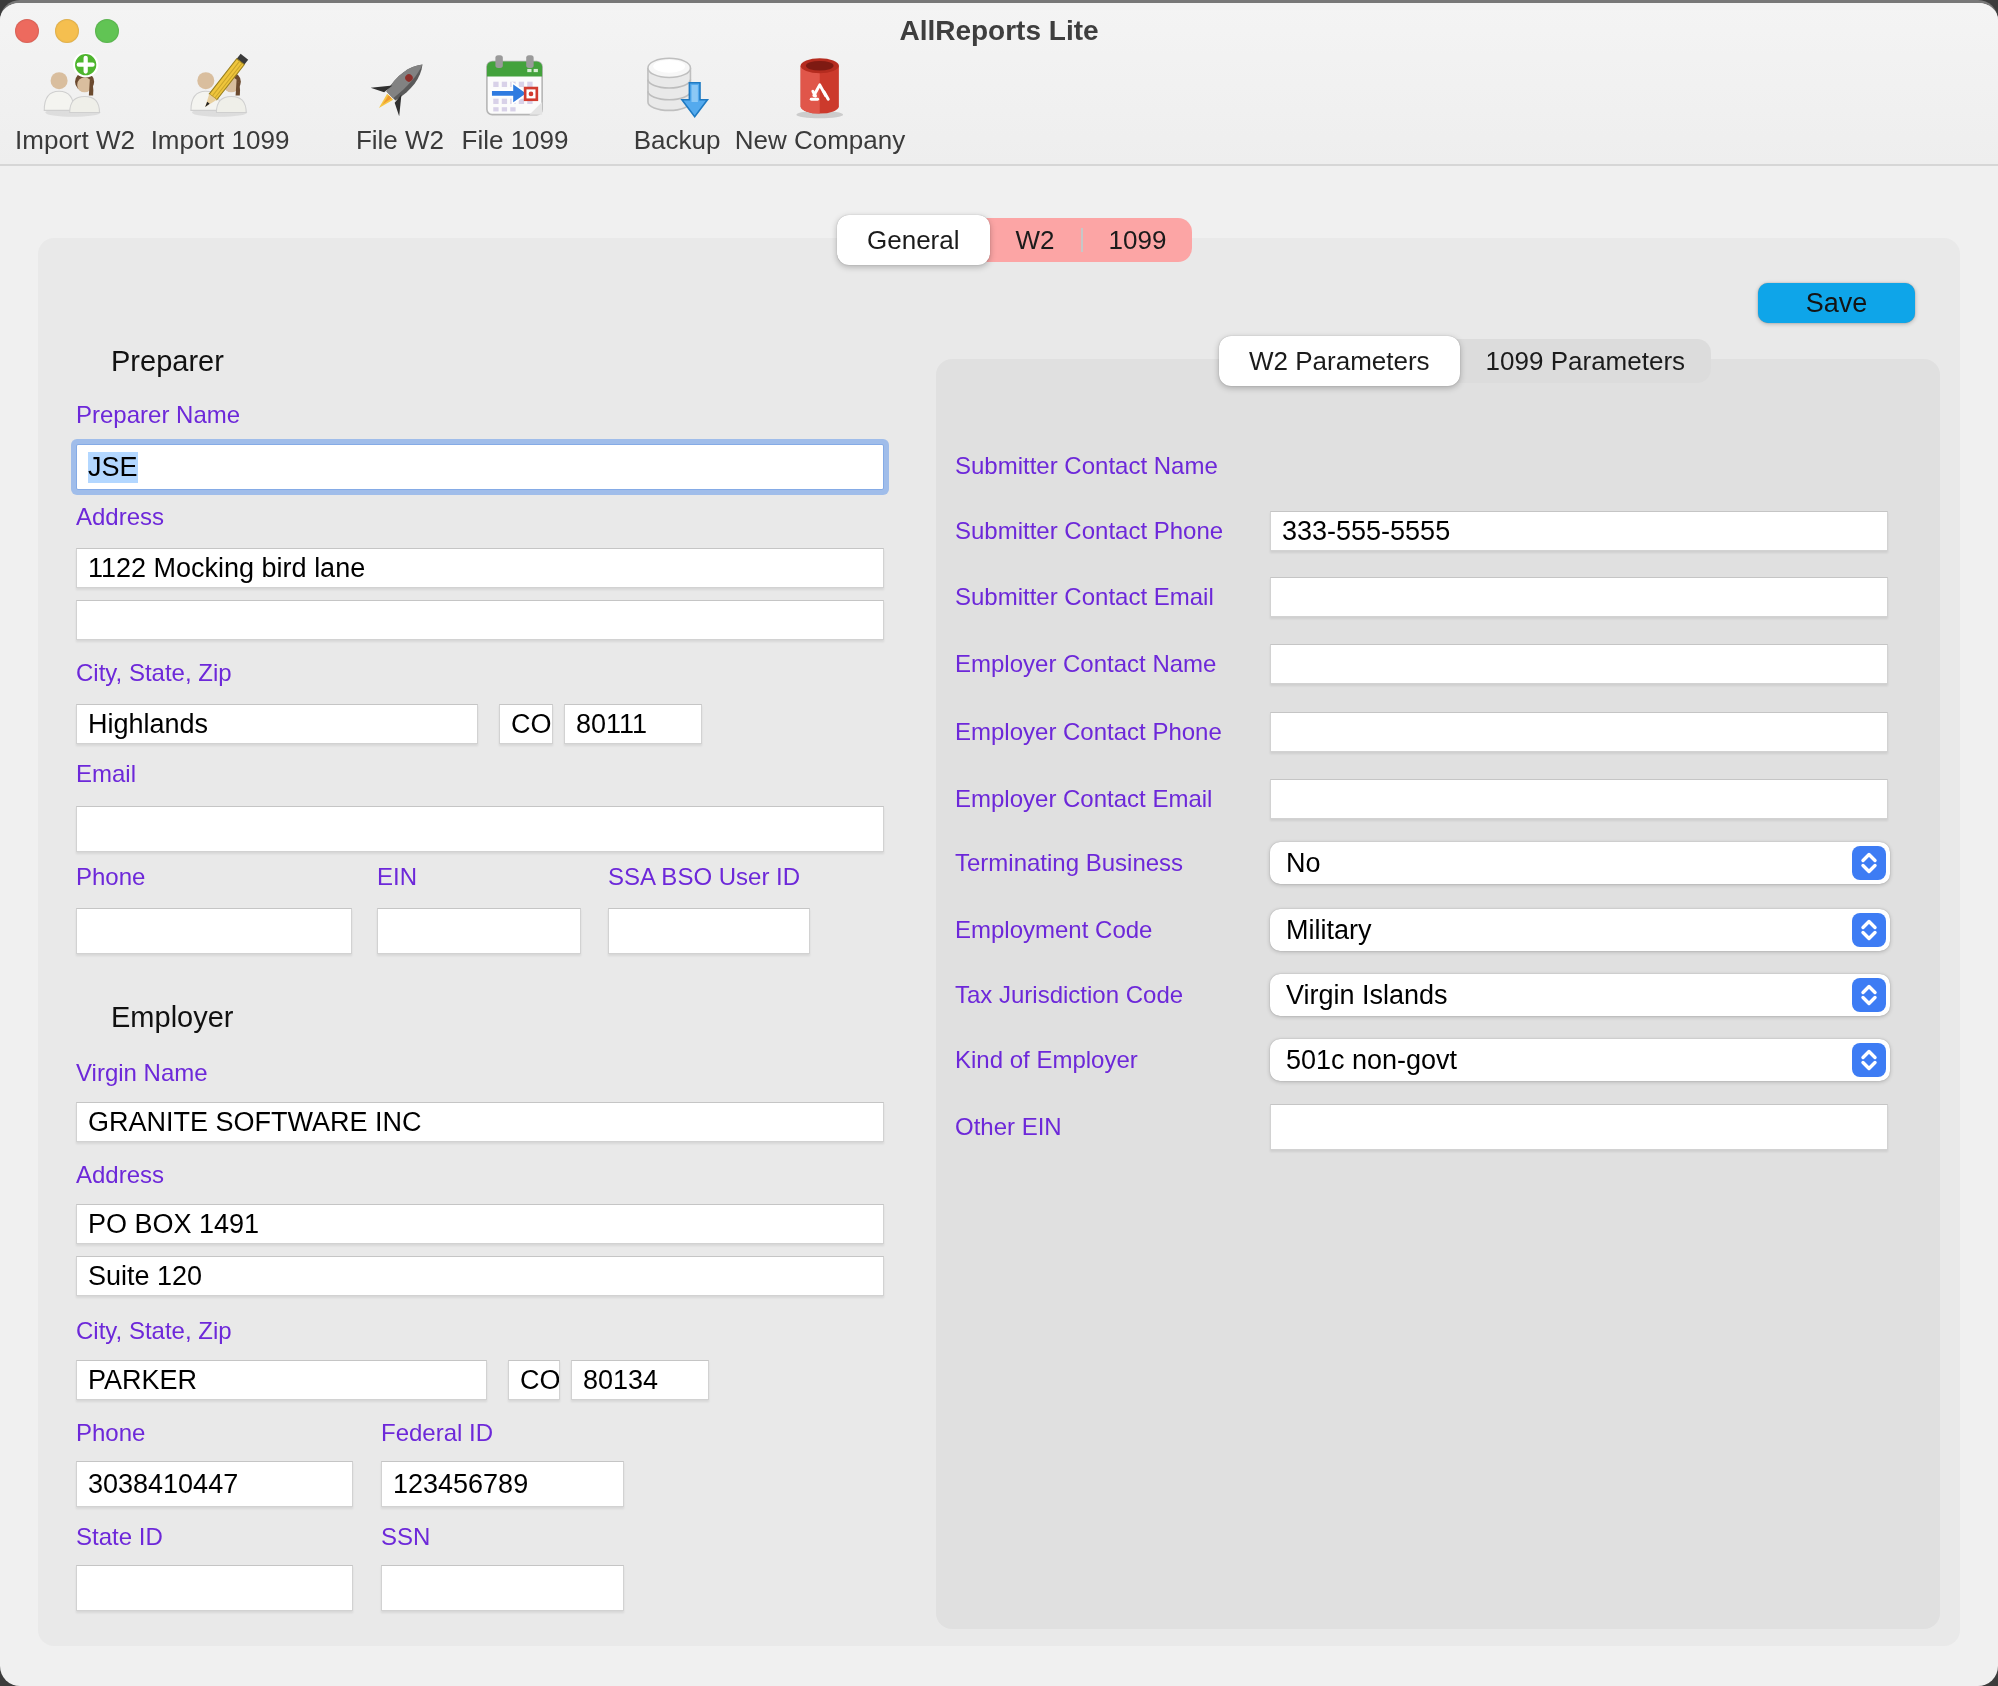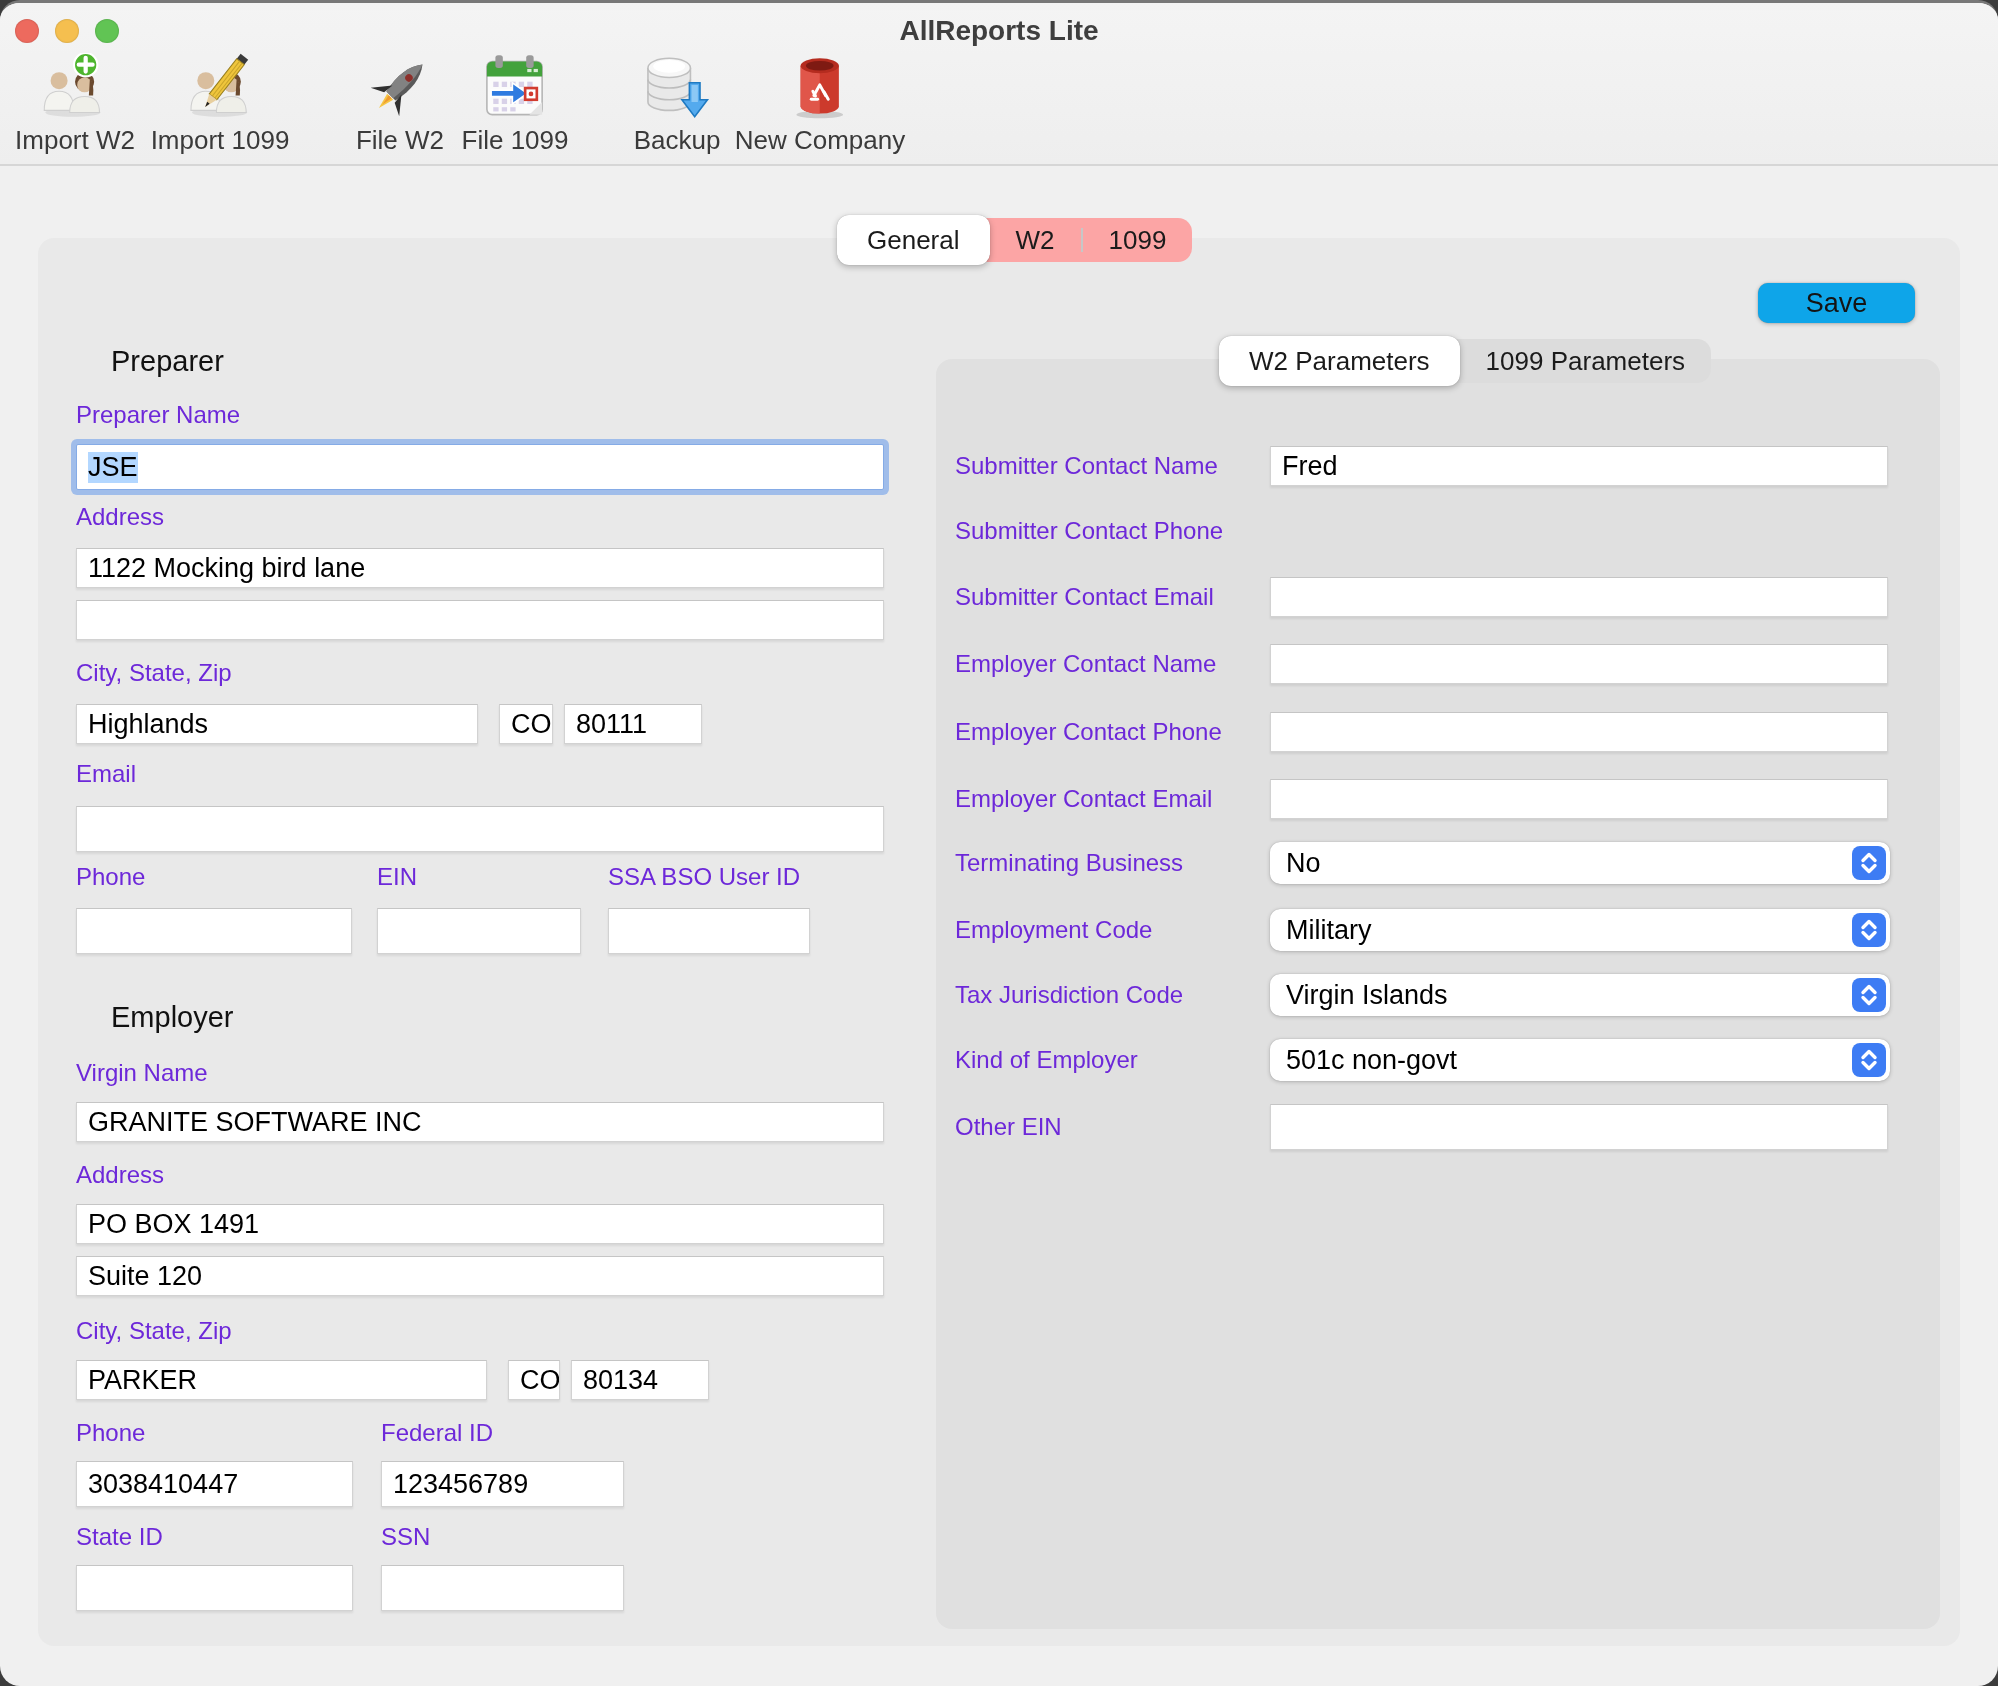--- a/index.html
+++ b/index.html
@@ -279,23 +279,23 @@
   <div class="lbl" style="left:381px; top:1416px">Federal ID</div>
   <div class="tf" style="left:76px; top:1458px; width:277px; height:46px">3038410447</div>
   <div class="tf" style="left:381px; top:1458px; width:243px; height:46px">123456789</div>
 
   <div class="lbl" style="left:76px; top:1520px">State ID</div>
   <div class="lbl" style="left:381px; top:1520px">SSN</div>
   <div class="tf" style="left:76px; top:1562px; width:277px; height:46px"></div>
   <div class="tf" style="left:381px; top:1562px; width:243px; height:46px"></div>
 
   <div class="lbl" style="left:955px; top:443px; height:40px; display:flex; align-items:center">Submitter Contact Name</div>
-  <div class="tf" style="left:1270px; top:443px; width:618px; height:40px">Fred</div>
 
   <div class="lbl" style="left:955px; top:508px; height:40px; display:flex; align-items:center">Submitter Contact Phone</div>
+  <div class="tf" style="left:1270px; top:508px; width:618px; height:40px">333-555-5555</div>
 
   <div class="lbl" style="left:955px; top:574px; height:40px; display:flex; align-items:center">Submitter Contact Email</div>
   <div class="tf" style="left:1270px; top:574px; width:618px; height:40px"></div>
 
   <div class="lbl" style="left:955px; top:641px; height:40px; display:flex; align-items:center">Employer Contact Name</div>
   <div class="tf" style="left:1270px; top:641px; width:618px; height:40px"></div>
 
   <div class="lbl" style="left:955px; top:709px; height:40px; display:flex; align-items:center">Employer Contact Phone</div>
   <div class="tf" style="left:1270px; top:709px; width:618px; height:40px"></div>
 

